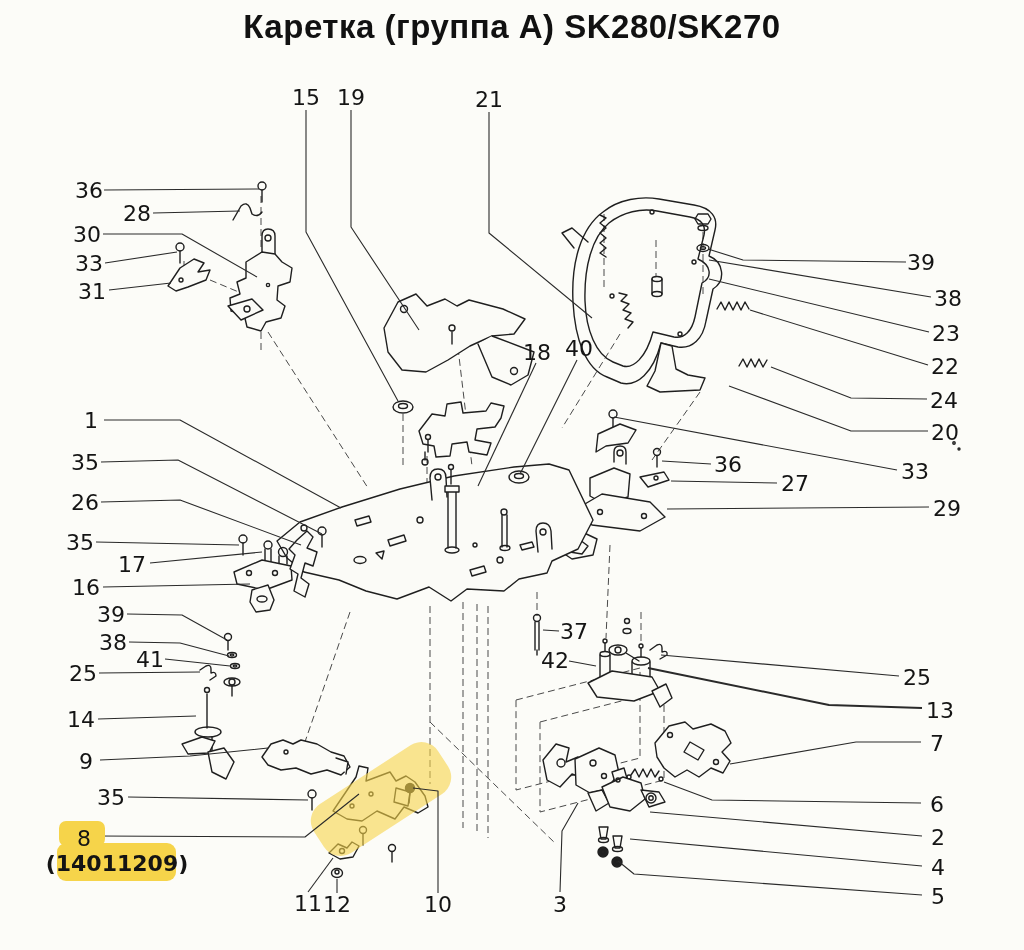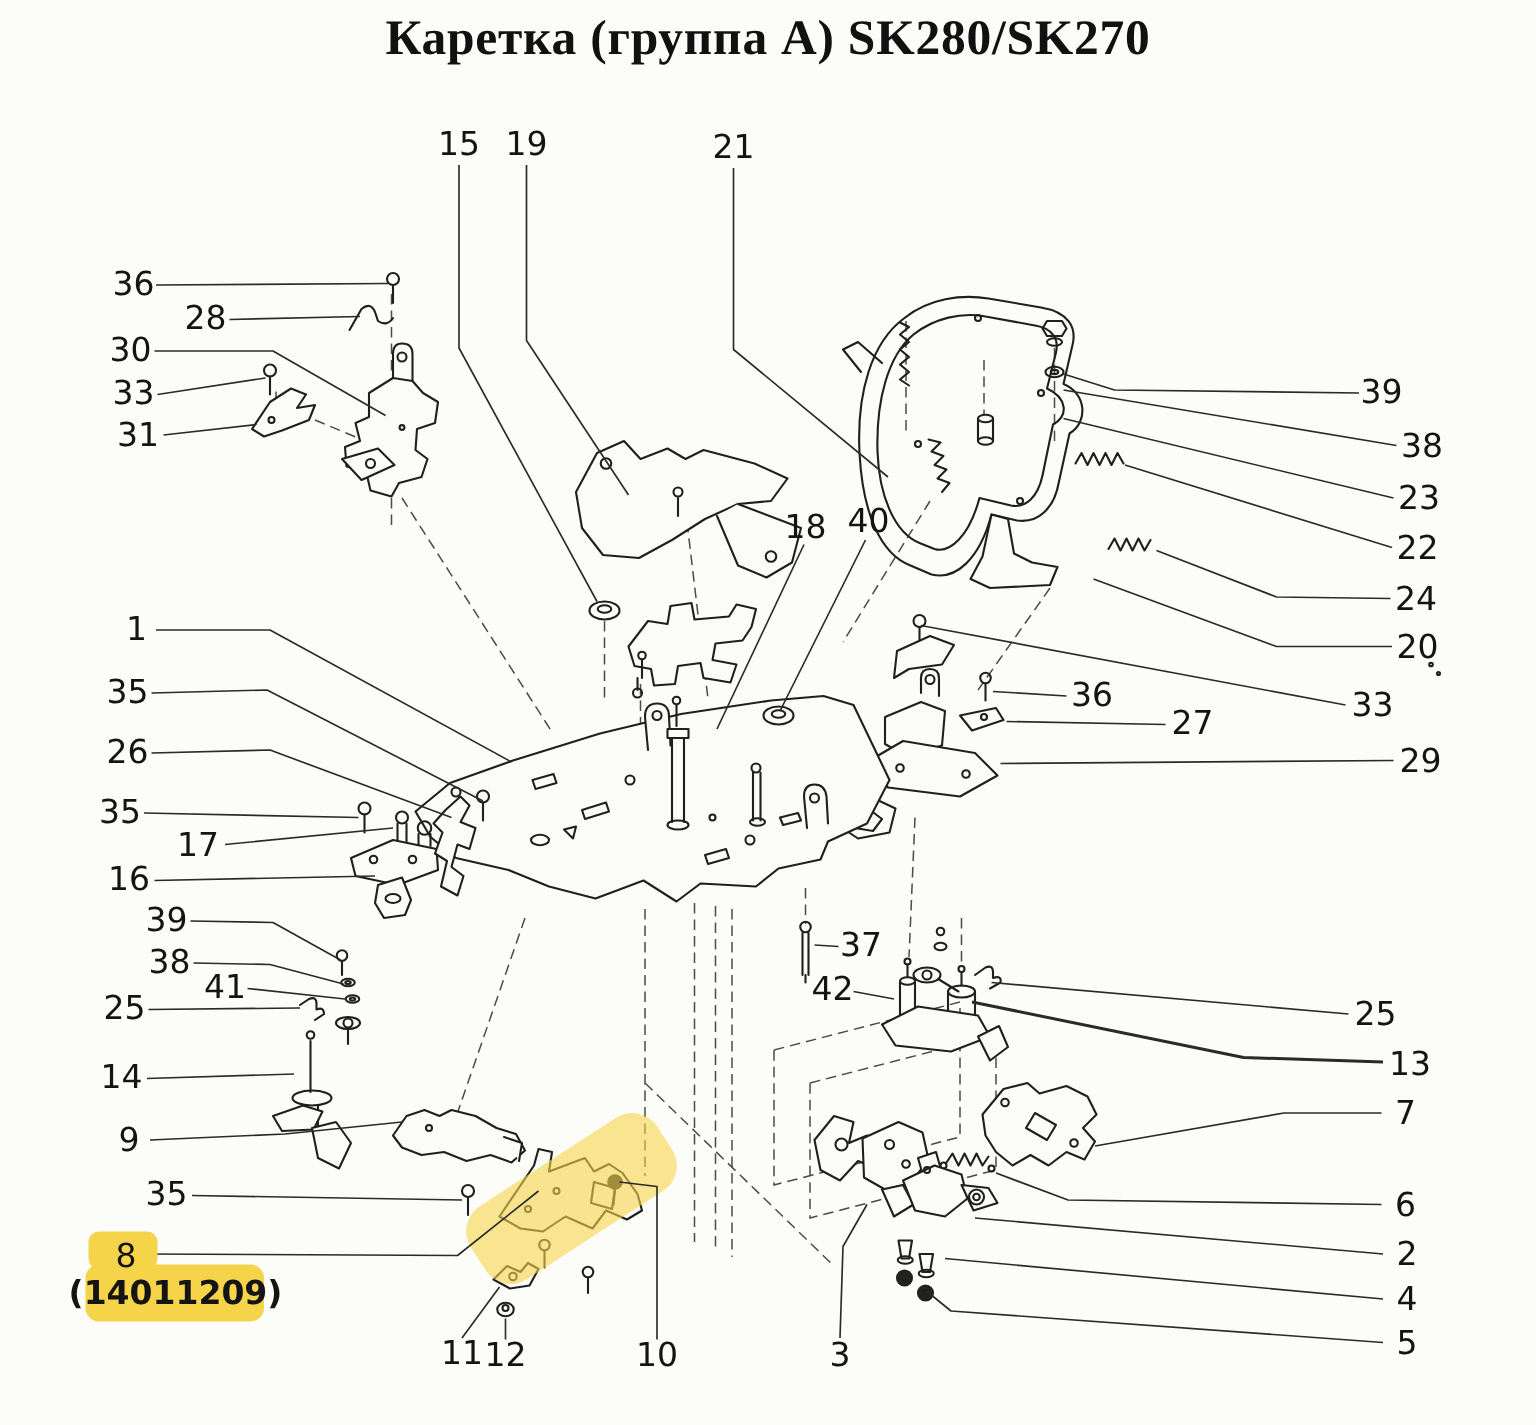--- a/index.html
+++ b/index.html
@@ -5,21 +5,21 @@
   html,body{margin:0;padding:0;}
   body{
     width:1024px;height:950px;overflow:hidden;position:relative;
     background:#fcfcf8;
     font-family:"Liberation Sans", sans-serif;
     --line:#1f1f1f;
   }
   .title{
     position:absolute;top:8px;left:0;width:100%;
     text-align:center;font-weight:bold;font-size:33px;letter-spacing:.5px;
-    color:#111;font-family:Liberation Serif, serif;
+    color:#111;font-family:Liberation Sans, sans-serif;
   }
   svg#diagram{position:absolute;top:0;left:0;}
   #artwork path,#artwork circle,#artwork ellipse,#artwork polyline{
     stroke:var(--line);fill:none;stroke-width:1.4;
     stroke-linejoin:round;stroke-linecap:round;
   }
   #artwork g.solid > path{fill:#fbfbf7;}
   #artwork .dark{fill:#222 !important;}
   #guides line, #guides polygon{
     stroke:#4a4a4a;stroke-width:1;fill:none;stroke-dasharray:7 4;

